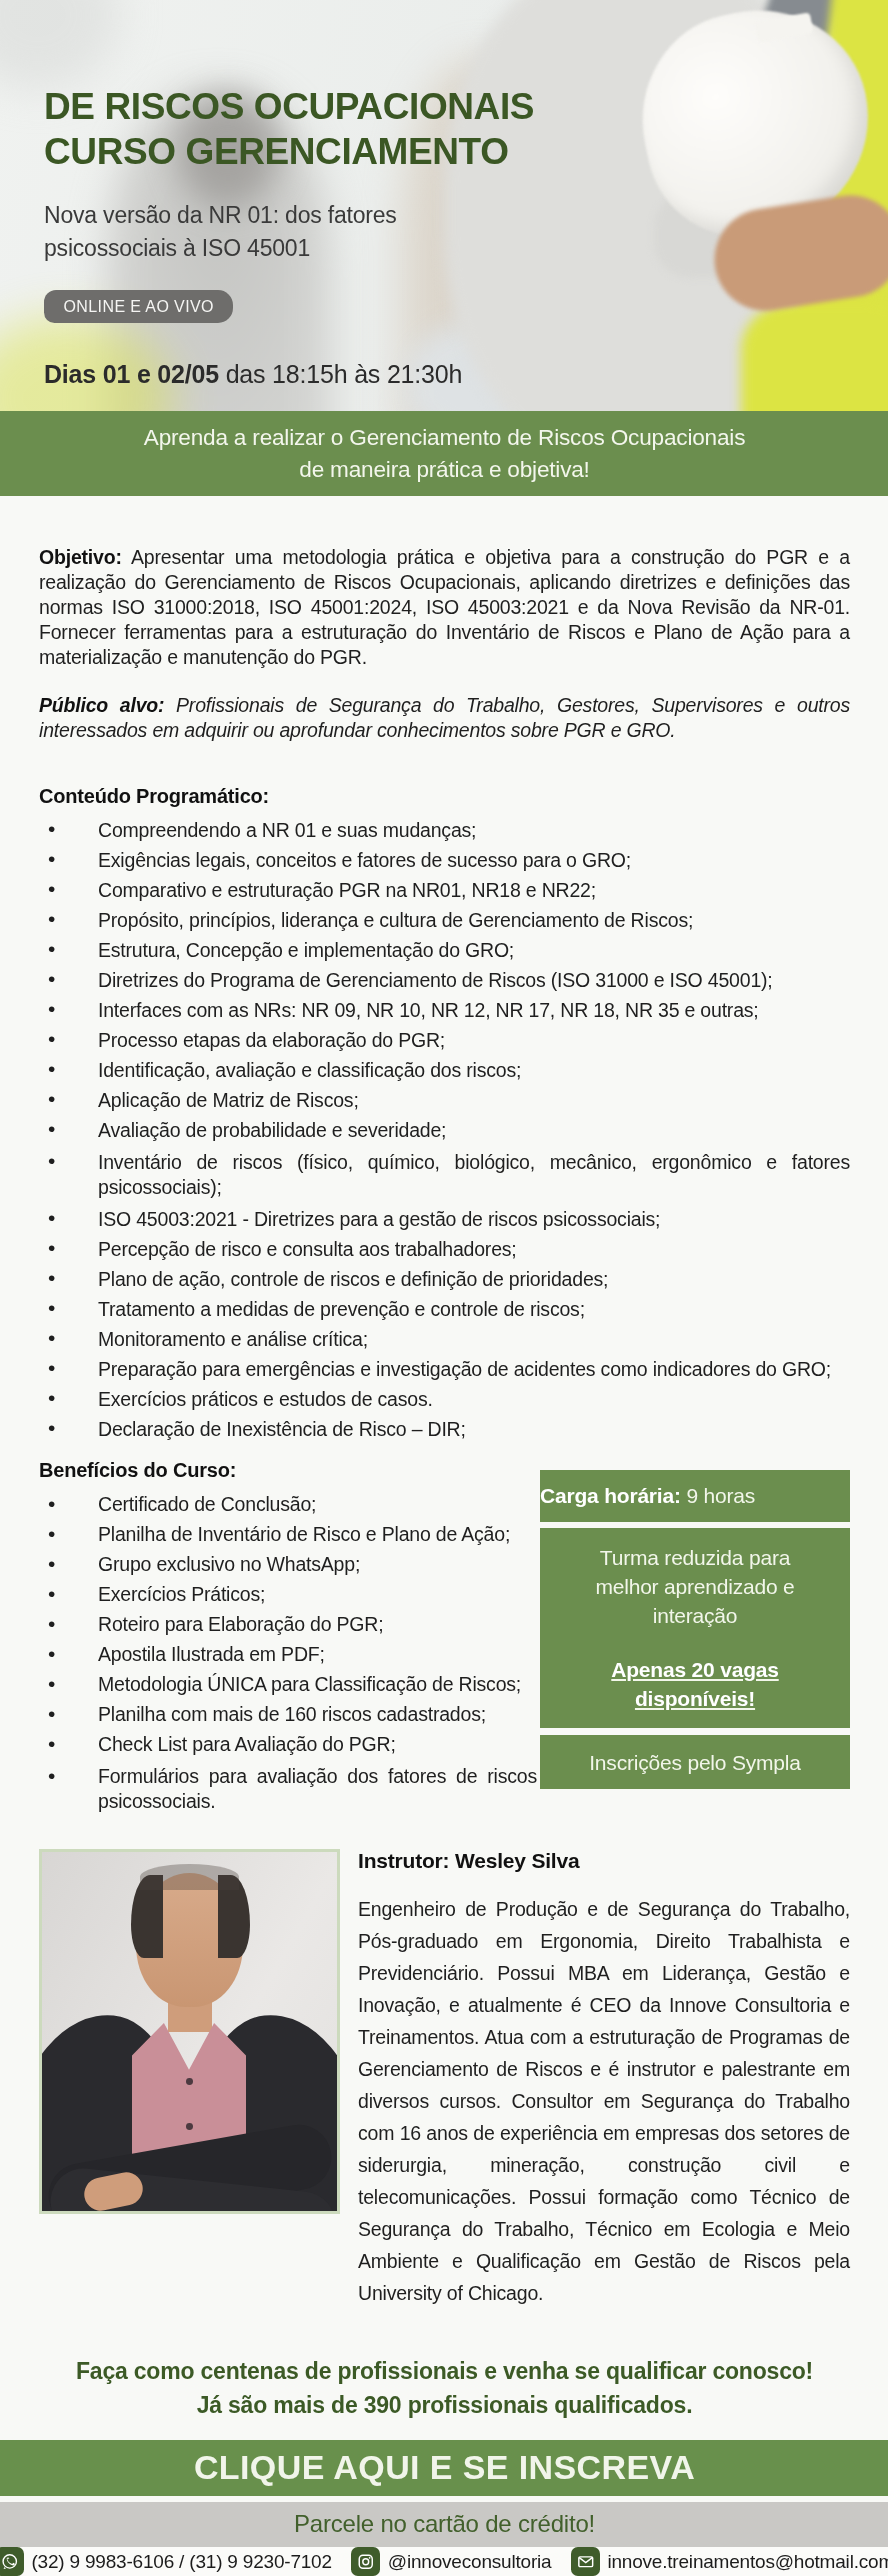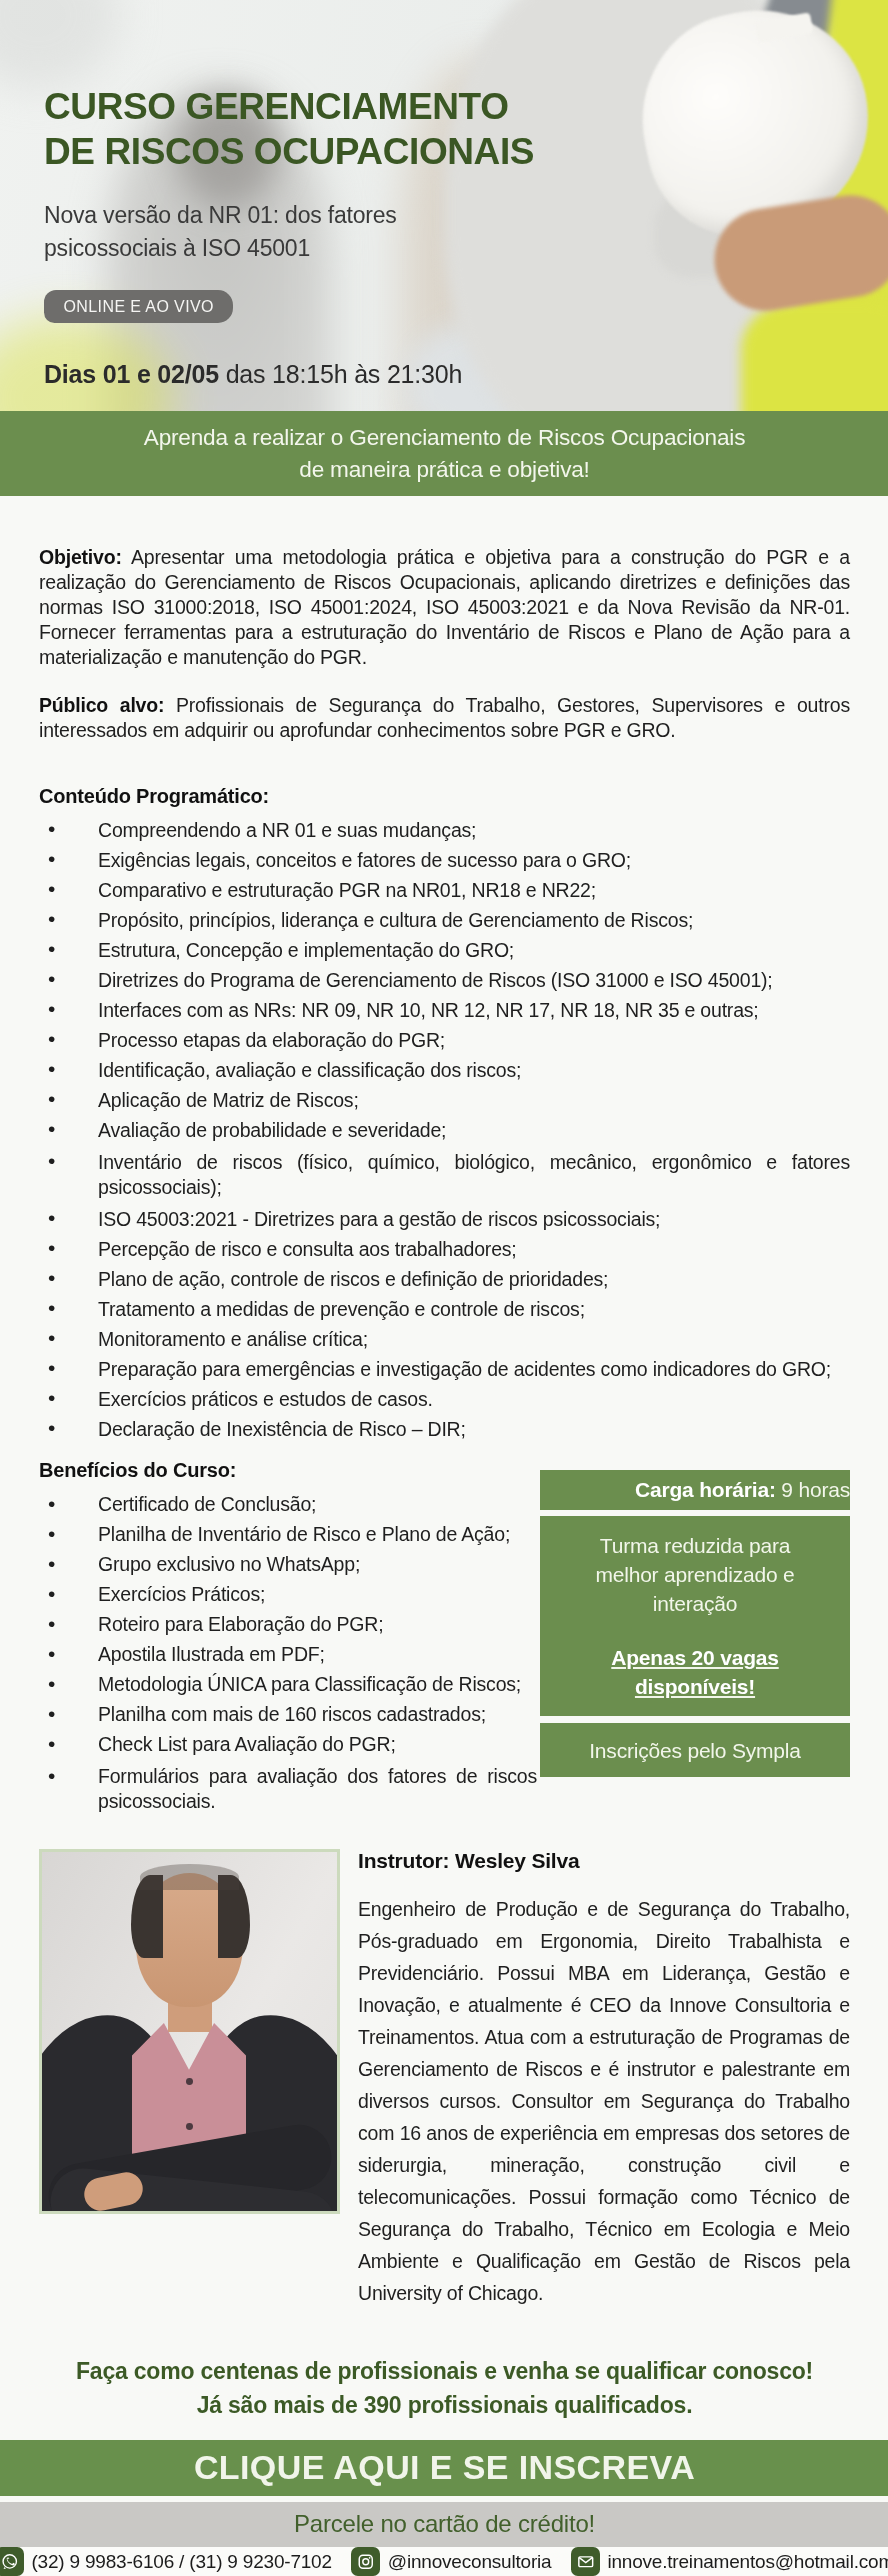--- a/index.html
+++ b/index.html
@@ -38,34 +38,34 @@
   .hero-dates{margin-top:32px;font-size:25px;line-height:38px;color:#2b2b2b;}
   .hero-dates b{font-weight:700;}
   
   .banner{height:90px;background:#6b8e4e;color:#f3f6ec;display:flex;flex-direction:column;
     align-items:center;justify-content:center;text-align:center;font-size:22.6px;line-height:32px;}
   
   main{padding:30px 39px 0;}
   .just{text-align:justify;}
   .para{font-size:19.5px;line-height:25px;color:#1f1f1f;}
   .para b{font-weight:700;color:#111;}
-  .para + .para{margin-top:22.6px;}
+  .para + .para{margin-top:22.6px;font-style:italic;}
   .sec-head{font-size:20px;font-weight:700;color:#111;margin:42px 0 0;}
   ul.dotlist{list-style:none;margin:12px 0 0;padding:0;}
   ul.dotlist li{position:relative;padding:0 0 9px 59px;font-size:19.5px;line-height:21px;color:#1f1f1f;}
   ul.dotlist li::before{content:"•";position:absolute;left:9px;top:-1.5px;font-size:21px;}
   ul.dotlist li.wrap{text-align:justify;line-height:25px;}
   
   .benefits-row{display:flex;margin-top:10.5px;}
   .benefits-left{flex:0 0 498px;}
   .benefits-left .sec-head{margin:0;}
   .boxes{width:310px;margin-left:auto;margin-top:10.5px;display:flex;flex-direction:column;}
   .gbox{background:#6b8e4e;color:#f2f6ea;text-align:center;font-size:21px;line-height:29px;}
   .gbox b{color:#ffffff;font-weight:700;}
-  .gbox.one{height:40px;display:flex;align-items:center;justify-content:flex-end;}
+  .gbox.one{height:52px;display:flex;align-items:center;justify-content:flex-start;}
   .gbox.two{height:200px;margin-top:6px;display:flex;flex-direction:column;align-items:center;justify-content:center;padding:7.5px 25.6px;}
   .gbox.two .p2{margin-top:25.6px;text-decoration:underline;}
   .gbox.three{height:54px;margin-top:7.5px;display:flex;align-items:center;justify-content:center;}
   
   .instructor{display:flex;margin-top:25.6px;}
   .photo-frame{flex:0 0 301px;height:365px;border:3.8px solid #ccdabd;background:linear-gradient(120deg,#d8d6d4,#eae8e6 60%,#e2e0de);position:relative;overflow:hidden;}
   .pt{position:absolute;}
   .pt-head{left:94px;top:21px;width:107px;height:134px;background:linear-gradient(#d8ab8b,#c99672);border-radius:50% 50% 46% 46%;}
   .pt-hairL{left:89px;top:22.6px;width:32px;height:83px;background:#3a3430;border-radius:60% 0 0 40%;}
   .pt-hairR{left:176px;top:22.6px;width:32px;height:83px;background:#3a3430;border-radius:0 60% 40% 0;}
@@ -109,22 +109,22 @@
     <div class="art ph-strap"></div>
     <div class="art ph-vest-right"></div>
     <div class="art ph-vest-bottom"></div>
     <div class="art ph-cuff"></div>
     <div class="art ph-helmet"></div>
     <div class="art ph-helmet-clip"></div>
     <div class="art ph-hand"></div>
 
     <div class="hero-text">
       <h1 class="hero-title">
+        <div>DE RISCOS OCUPACIONAIS</div>
         <div>CURSO GERENCIAMENTO</div>
-        <div>DE RISCOS OCUPACIONAIS</div>
       </h1>
       <div class="hero-sub">
         <div>Nova versão da NR 01: dos fatores</div>
         <div>psicossociais à ISO 45001</div>
       </div>
       <div class="hero-badge">ONLINE E AO VIVO</div>
       <div class="hero-dates">
         <div><b>Dias 01 e 02/05</b><span> das 18:15h às 21:30h</span></div>
 
       </div>

